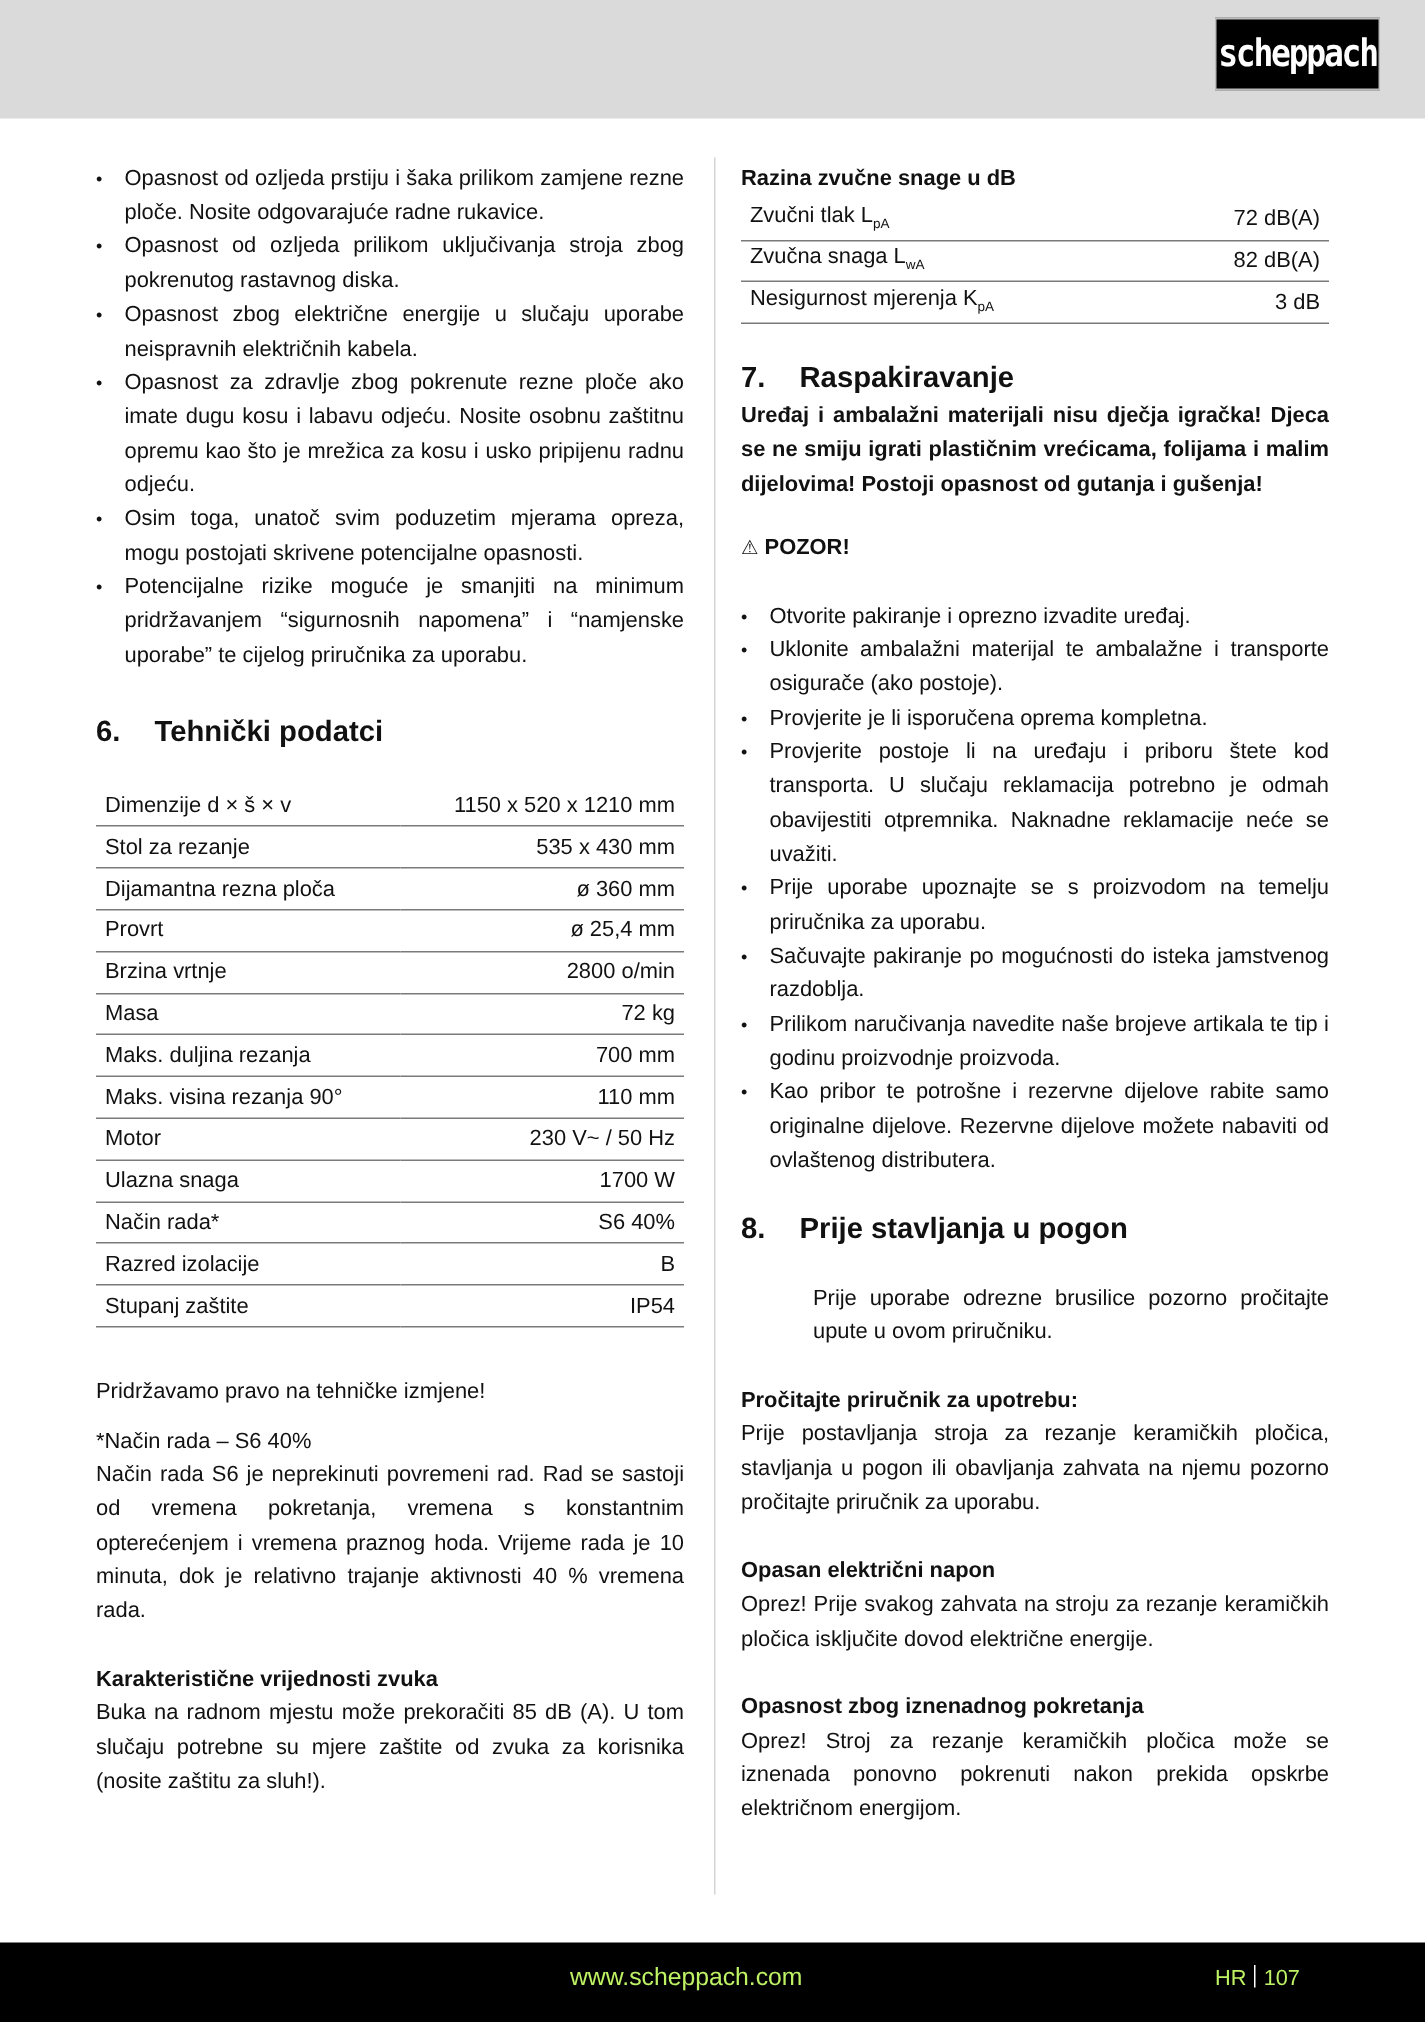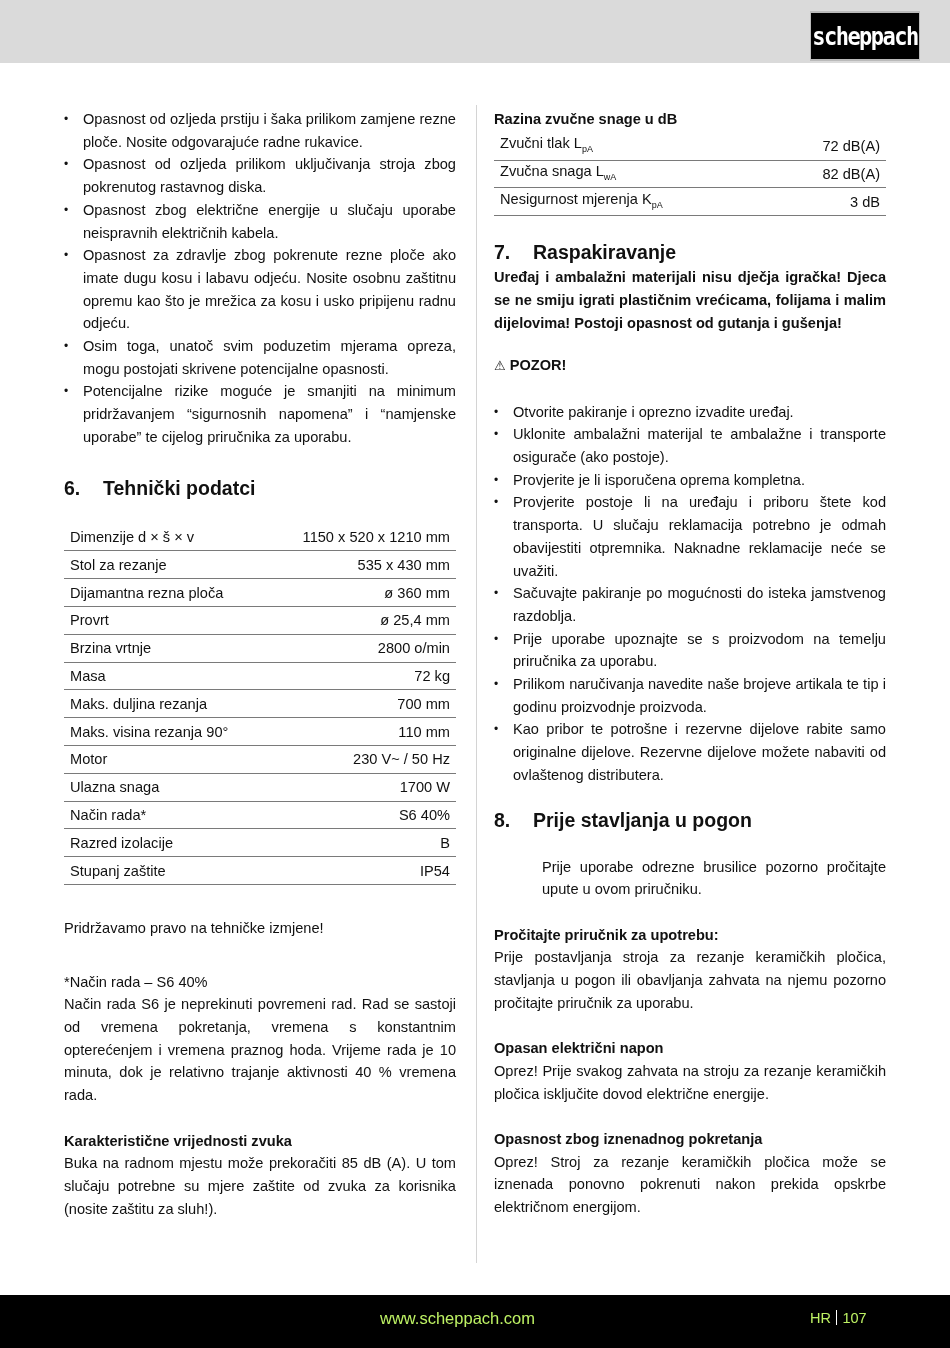--- a/index.html
+++ b/index.html
@@ -2,21 +2,21 @@
 <html><head>
 <meta charset="utf-8">
 <style>
   html, body { margin: 0; padding: 0; }
   body {
     width: 950px; height: 1348px; position: relative; overflow: hidden;
     background: #ffffff; color: #111111;
     font-family: "Liberation Sans", sans-serif;
   }
   .header {
-    position: absolute; left: 0; top: 0; width: 950px; height: 63px;
+    position: absolute; left: 0; top: 0; width: 950px; height: 79px;
     background: #dadada;
   }
   .logo {
     position: absolute; left: 810px; top: 15px; width: 108px; height: 40px;
     background: #000; color: #fff; display: flex; align-items: center; justify-content: center;
     font-family: "DejaVu Sans Mono", monospace; font-weight: bold; font-size: 22px;
     letter-spacing: -1.5px; transform: scaleY(1.15);
     border: 1px solid #bbb;
   }
   .divider {
@@ -127,21 +127,21 @@
           <td class="val">B</td>
         </tr>
       <tr>
           <td>Stupanj zaštite</td>
           <td class="val">IP54</td>
         </tr>
     </tbody>
   </table>
 
   <p class="p" style="margin-top:32px;">Pridržavamo pravo na tehničke izmjene!</p>
-  <p class="p" style="margin-top:31px;">*Način rada – S6 40%</p>
+  <p class="p" style="margin-top:10px;">*Način rada – S6 40%</p>
   <p class="p">Način rada S6 je neprekinuti povremeni rad. Rad se sastoji od vremena pokretanja, vremena s konstantnim opterećenjem i vremena praznog hoda. Vrijeme rada je 10 minuta, dok je relativno trajanje aktivnosti 40 % vremena rada.</p>
   <p class="p bold" style="margin-top:22.7px;">Karakteristične vrijednosti zvuka</p>
   <p class="p">Buka na radnom mjestu može prekoračiti 85 dB (A). U tom slučaju potrebne su mjere zaštite od zvuka za korisnika (nosite zaštitu za sluh!).</p>
 </div>
 
 <div class="col right">
   <p class="p bold">Razina zvučne snage u dB</p>
   <table class="spec" style="margin-top:2px;">
     <tbody>
       <tr>
@@ -168,22 +168,22 @@
   <p class="p bold" style="margin-top:20px;">
     <span style="font-weight:normal;font-size:13px;">⚠</span>
     <span>POZOR!</span>
   </p>
 
   <ul class="bullets" style="margin-top:22.7px;">
     <li>Otvorite pakiranje i oprezno izvadite uređaj.</li>
     <li>Uklonite ambalažni materijal te ambalažne i transporte osigurače (ako postoje).</li>
     <li>Provjerite je li isporučena oprema kompletna.</li>
     <li>Provjerite postoje li na uređaju i priboru štete kod transporta. U slučaju reklamacija potrebno je odmah obavijestiti otpremnika. Naknadne reklamacije neće se uvažiti.</li>
+    <li>Prije uporabe upoznajte se s proizvodom na temelju priručnika za uporabu.</li>
     <li>Sačuvajte pakiranje po mogućnosti do isteka jamstvenog razdoblja.</li>
-    <li>Prije uporabe upoznajte se s proizvodom na temelju priručnika za uporabu.</li>
     <li>Prilikom naručivanja navedite naše brojeve artikala te tip i godinu proizvodnje proizvoda.</li>
     <li>Kao pribor te potrošne i rezervne dijelove rabite samo originalne dijelove. Rezervne dijelove možete nabaviti od ovlaštenog distributera.</li>
   </ul>
 
   <h2 style="margin-top:19px;">
     <span class="num">8.</span>
     <span>Prije stavljanja u pogon</span>
   </h2>
 
   <p class="p" style="margin-top:22px;margin-left:48px;">Prije uporabe odrezne brusilice pozorno pročitajte upute u ovom priručniku.</p>

